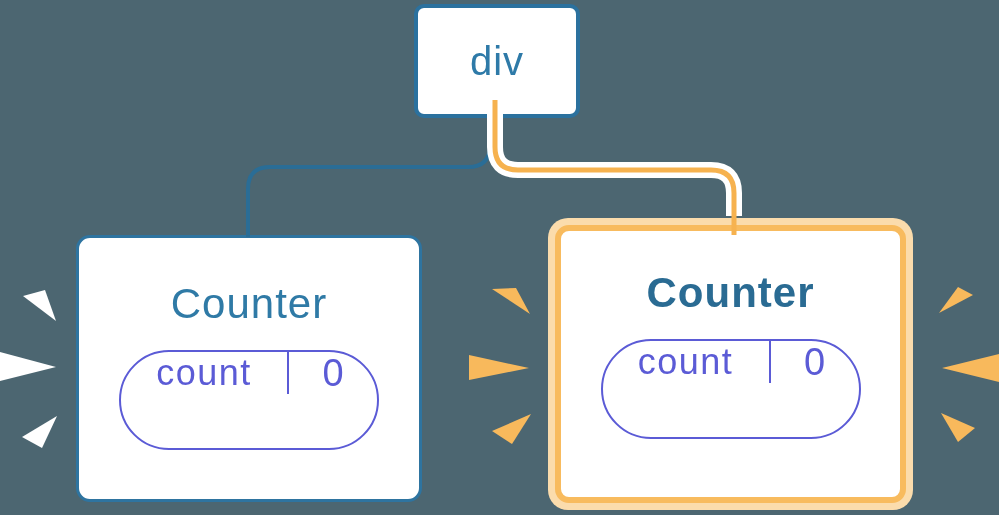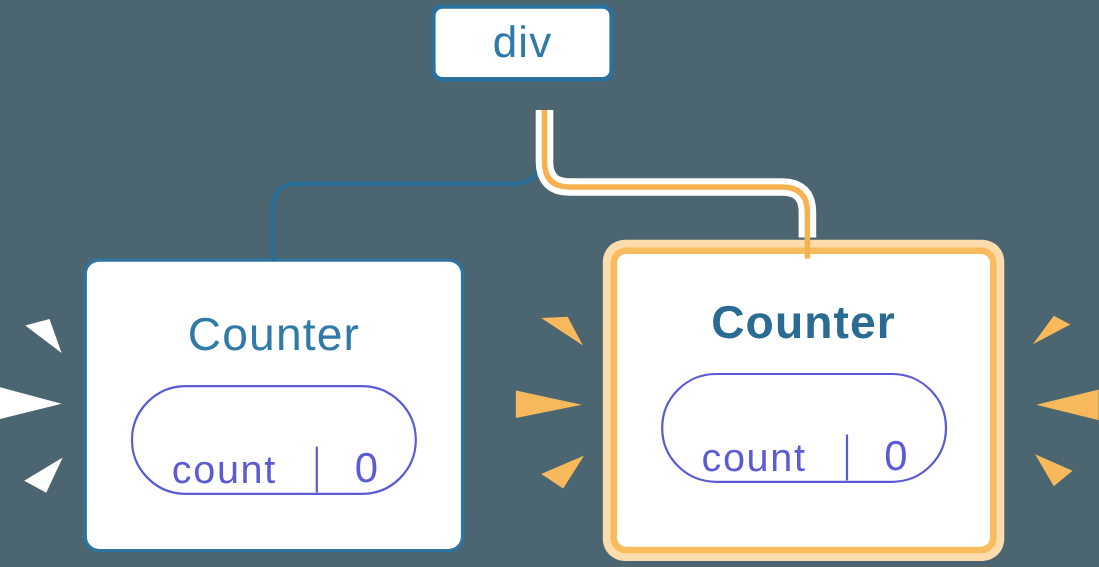--- a/index.html
+++ b/index.html
@@ -7,21 +7,21 @@
     width:999px;height:515px;position:relative;overflow:hidden;
     background:#4C6671;
     font-family:"Liberation Sans", sans-serif;
   }
   .node{
     position:absolute;background:#fff;box-sizing:border-box;
     display:flex;align-items:center;justify-content:center;
   }
   
   .root-node{
-    left:392px;top:4px;width:166px;height:70px;
+    left:414px;top:4px;width:166px;height:114px;
     border:4px solid #2B719E;border-radius:10px;z-index:2;
   }
   .root-node .label{
     color:#2E7AA8;font-size:40px;font-weight:500;letter-spacing:1px;
   }
   
   .card-left{
     left:76px;top:235px;width:346px;height:267px;
     border:3px solid #2E74A0;border-radius:14px;z-index:2;
     display:block;
@@ -40,21 +40,21 @@
     width:100%;height:100%;box-sizing:border-box;background:#fff;
     border:6px solid #F8BB5E;border-radius:14px;
   }
   .card-right-inner .card-title{
     margin-top:38px;color:#2A6B93;font-weight:700;
   }
   
   .pill{
     width:260px;height:100px;margin:22px auto 0 auto;box-sizing:border-box;
     border:2.5px solid #5B5BD6;border-radius:50px;
-    display:flex;align-items:flex-end;overflow:hidden;
+    display:flex;align-items:flex-start;overflow:hidden;
     color:#5B5BD6;
   }
   .pill .key{
     flex:1;display:flex;align-items:center;justify-content:center;
     font-size:36px;letter-spacing:1.5px;
     border-right:2.5px solid #5B5BD6;
   }
   .pill .val{
     width:88px;display:flex;align-items:center;justify-content:center;
     font-size:38px;

